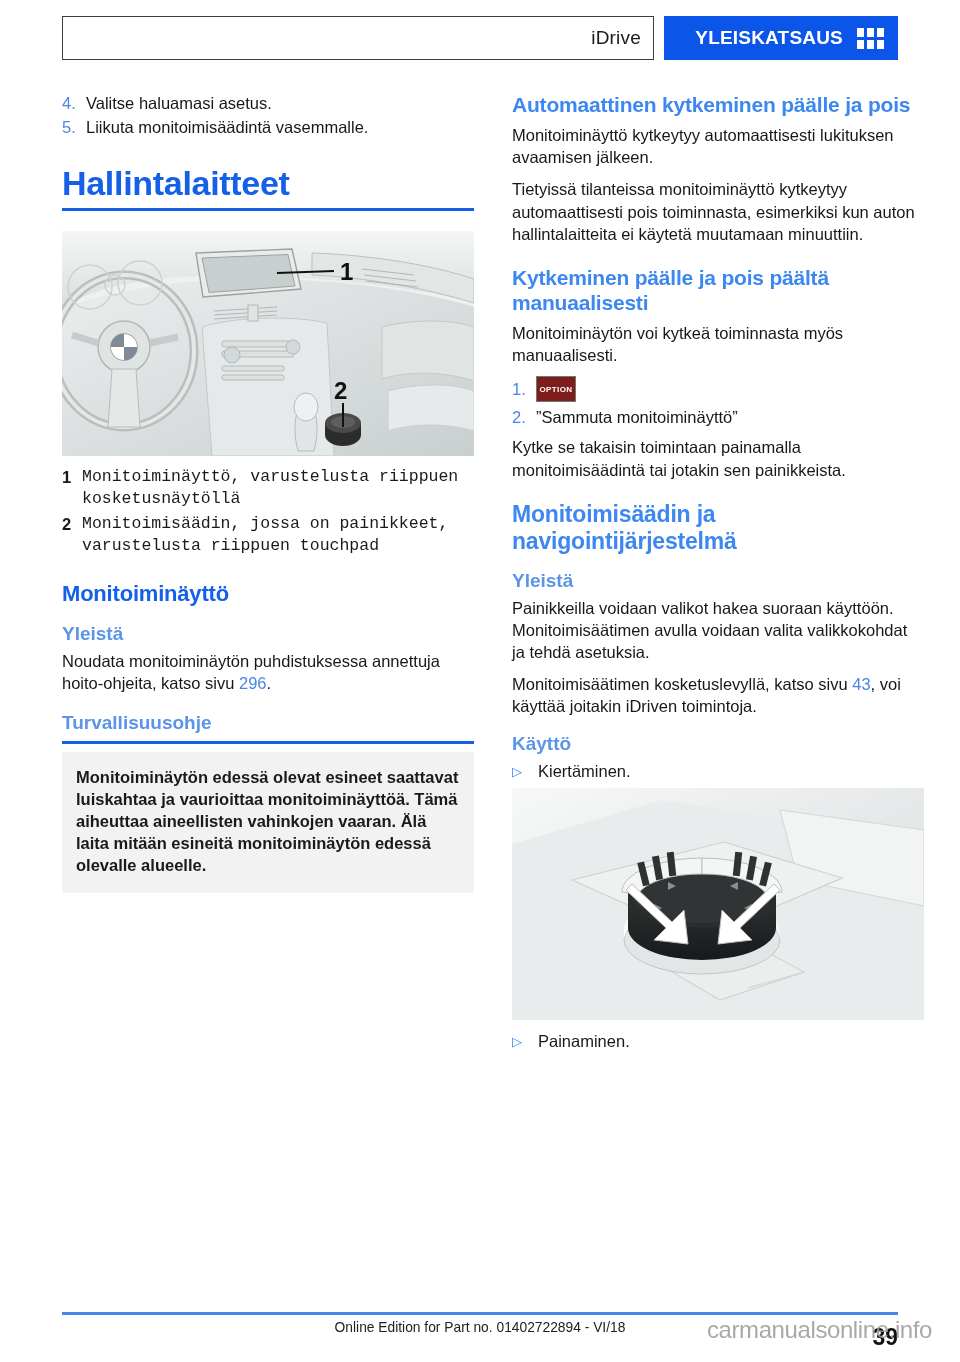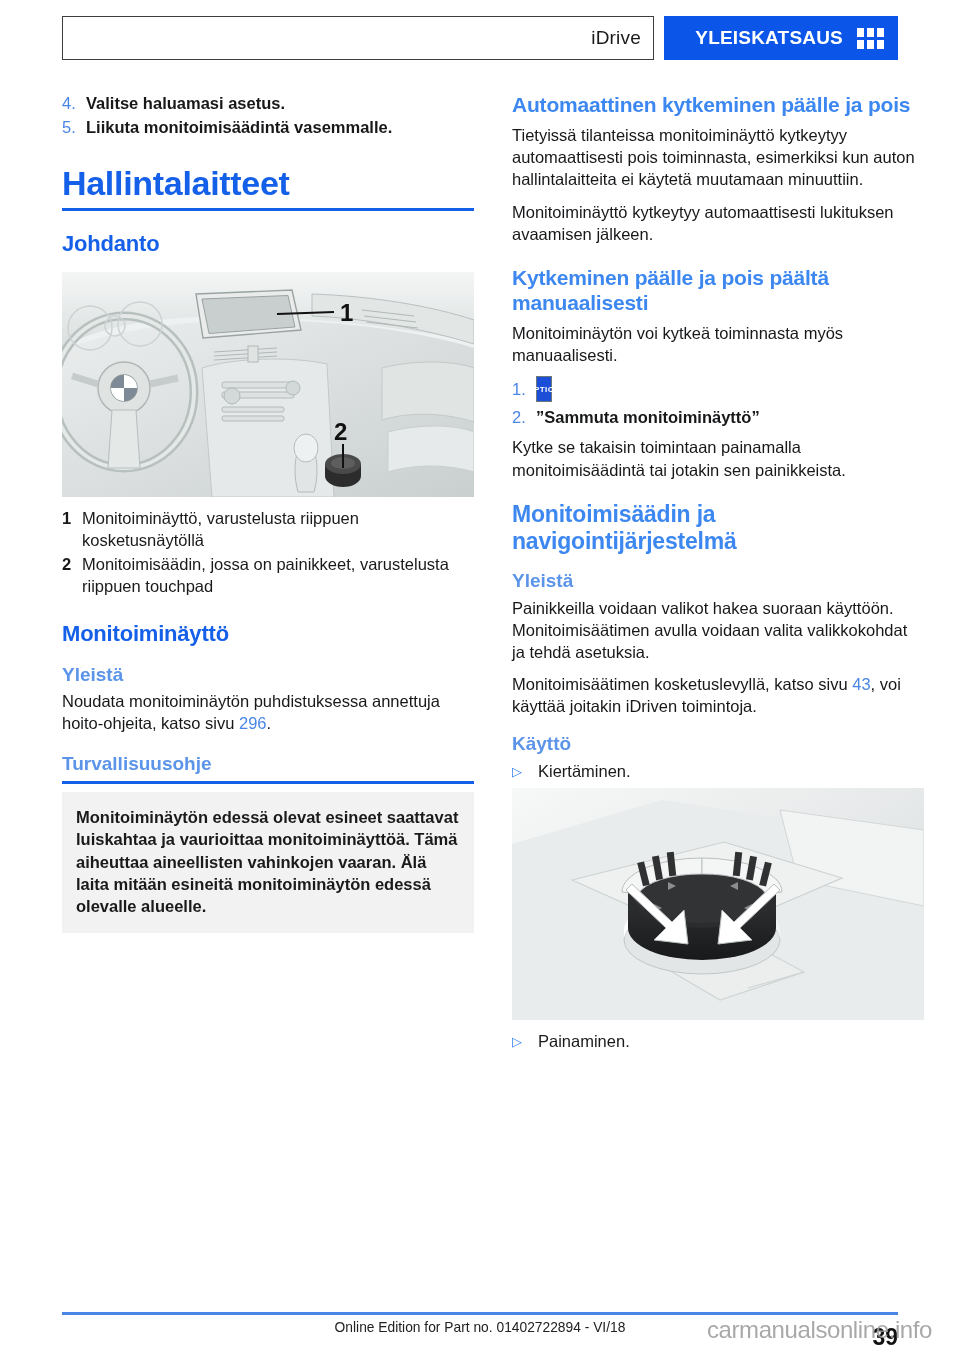--- a/index.html
+++ b/index.html
@@ -57,33 +57,33 @@
     line-height:1.2;
   }
   p.body {
     font-size:16.5px; line-height:1.34; margin:0 0 10px 0; color:#17181a;
   }
   .pgref { color:#4a86e8; }
 
   
   .step { display:flex; font-size:16.5px; line-height:1.34; margin-bottom:2px; }
   .step-num { color:#4a86e8; width:24px; flex:0 0 24px; }
-  .step-txt { flex:1; color:#17181a;font-weight:bold; }
+  .step-txt { flex:1; color:#17181a; }
   .step-icon-row { display:flex; align-items:center; margin:6px 0 4px 0; font-size:16.5px; }
   .opt-btn {
     display:inline-flex; align-items:center; justify-content:center;
-    width:16px; height:26px; background:#1d4ed8; border:1px solid #6f7a77;
+    width:40px; height:26px; background:#7f1d1d; border:1px solid #6f7a77;
     color:#fff; font-size:8px; font-weight:bold; letter-spacing:.4px;
     margin-right:3px;
   }
 
   
   .legend { display:flex; font-size:16.5px; line-height:1.34; margin-bottom:2px; }
   .legend-num { font-weight:bold; width:20px; flex:0 0 20px; color:#17181a; }
-  .legend-txt { flex:1; }
+  .legend-txt { flex:1;font-family:Liberation Mono, monospace; }
 
   
   .bullet { display:flex; align-items:flex-start; font-size:16.5px;
     line-height:1.34; margin-bottom:4px; }
   .bullet-mark { color:#2e7df0; width:26px; flex:0 0 26px; font-size:13px; padding-top:3px; }
 
   
   .notice { background:#f2f2f2; padding:14px 14px 16px 14px; margin-top:8px; }
   .notice-head { display:flex; align-items:center; gap:10px; margin-bottom:6px; }
   .notice-title { font-weight:bold; font-size:17px; letter-spacing:.3px; }
@@ -133,21 +133,20 @@
     <span class="step-txt">Valitse haluamasi asetus.</span>
   </div>
   <div class="step" style="margin-bottom:26px;">
     <span class="step-num">5.</span>
     <span class="step-txt">Liikuta monitoimisäädintä vasemmalle.</span>
   </div>
 
   <h1 class="sec">Hallintalaitteet</h1>
   <div class="rule-h1"></div>
 
-  <h2 class="sub" style="margin-bottom:14px;">Johdanto</h2>
 
   <div class="fig">
     <svg viewBox="0 0 412 225" xmlns="http://www.w3.org/2000/svg" aria-label="interior">
       <defs>
         <linearGradient id="dash" x1="0" y1="0" x2="0" y2="1">
           <stop offset="0%" stop-color="#f4f6f6"></stop>
             <stop offset="100%" stop-color="#d9dedd"></stop>
         </linearGradient>
         <linearGradient id="lower" x1="0" y1="0" x2="1" y2="1">
           <stop offset="0%" stop-color="#eceeee"></stop>
@@ -252,22 +251,22 @@
   <div class="rule-h1" style="margin:6px 0 0 0;"></div>
 
   <div class="notice">
     <div class="notice-body">Monitoiminäytön edessä olevat esineet saattavat luiskahtaa ja vaurioittaa monitoiminäyttöä. Tämä aiheuttaa aineellisten vahinkojen vaaran. Älä laita mitään esineitä monitoiminäytön edessä olevalle alueelle.</div>
   </div>
 </div>
 
 <div class="col col-right">
 
   <h2 class="sub-right">Automaattinen kytkeminen päälle ja pois</h2>
+  <p class="body">Monitoiminäyttö kytkeytyy automaattisesti lukituksen avaamisen jälkeen.</p>
   <p class="body">Tietyissä tilanteissa monitoiminäyttö kytkeytyy automaattisesti pois toiminnasta, esimerkiksi kun auton hallintalaitteita ei käytetä muutamaan minuuttiin.</p>
-  <p class="body">Monitoiminäyttö kytkeytyy automaattisesti lukituksen avaamisen jälkeen.</p>
 
   <h2 class="sub-right" style="margin-top:20px;">Kytkeminen päälle ja pois päältä manuaalisesti</h2>
   <p class="body">Monitoiminäytön voi kytkeä toiminnasta myös manuaalisesti.</p>
 
   <div class="step-icon-row">
     <span class="step-num">1.</span>
     <span class="opt-btn">OPTION</span>
   </div>
 
   <div class="step" style="margin-bottom:8px;">

